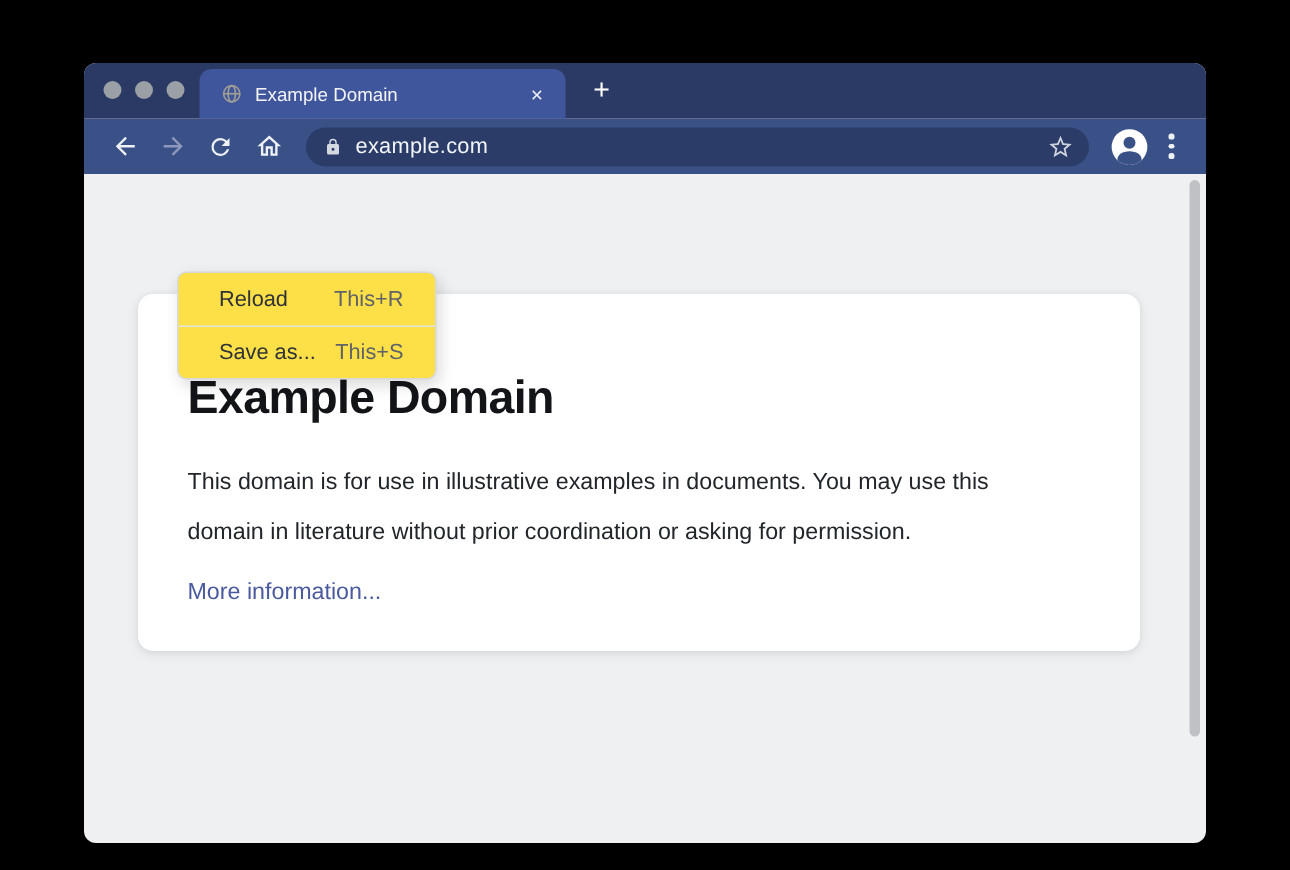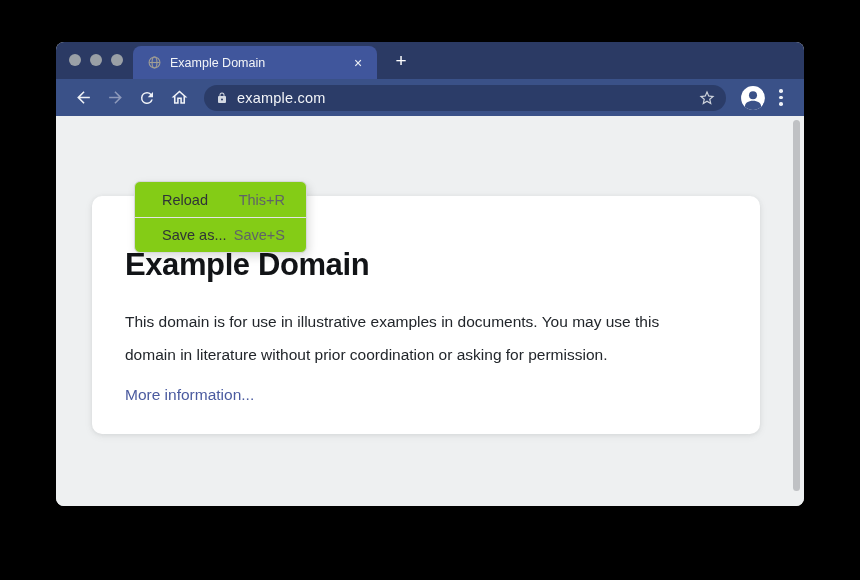--- a/index.html
+++ b/index.html
@@ -4,21 +4,21 @@
 <style>
   html,body{margin:0;padding:0;}
   body{
     width:860px;height:580px;background:#000;
     font-family:"Liberation Sans","DejaVu Sans",sans-serif;
     position:relative;overflow:hidden;
     -webkit-font-smoothing:antialiased;
   }
   .stage{position:absolute;inset:0;background:#000;}
   .window{
-    position:absolute;left:56px;top:42px;width:748px;height:464px;
+    position:absolute;left:56px;top:42px;width:748px;height:520px;
     border-radius:8px;overflow:hidden;background:var(--page-background,#eef0f1);
     box-shadow:0 14px 34px rgba(0,0,0,.55);
   }
   
   .titlebar{position:relative;height:37px;background:var(--titlebar,#2b3a64);}
   .traffic-lights{position:absolute;left:13px;top:12px;display:flex;gap:9px;}
   .traffic-light{width:12px;height:12px;border-radius:50%;background:#9aa0a6;border:none;padding:0;cursor:default;}
   .tab{
     position:absolute;left:77px;top:4px;width:244px;height:33px;
     background:var(--tab,#40569c);border-radius:8px 8px 0 0;
@@ -58,21 +58,21 @@
   .card{
     position:absolute;left:36px;top:80px;width:668px;height:238px;background:var(--card,#ffffff);
     border-radius:10px;box-shadow:0 1px 4px rgba(60,64,67,.10), 0 2px 10px rgba(60,64,67,.06);
     box-sizing:border-box;padding:50px 36px 0 33px;
   }
   .page-heading{margin:0;font-size:31px;font-weight:700;letter-spacing:-.4px;color:#121417;line-height:37px;}
   .page-body{margin:22px 0 0 0;font-size:15.5px;line-height:33px;color:#22262b;max-width:588px;}
   .page-link{display:inline-block;margin-top:15px;font-size:15.5px;color:var(--link,#4a5a9f);text-decoration:none;cursor:pointer;}
   
   .context-menu{
-    position:absolute;left:78px;top:65px;width:171px;background:#84cc16;
+    position:absolute;left:62px;top:65px;width:171px;background:#fde047;
     border:1px solid #d7d8da;border-radius:6px;overflow:hidden;
     box-shadow:2px 4px 10px rgba(0,0,0,.14);z-index:5;
   }
   .menu-item{
     display:flex;align-items:center;justify-content:space-between;
     height:35px;padding:0 21px 0 27px;background:transparent;border:none;width:100%;
     box-sizing:border-box;cursor:default;font-family:inherit;
   }
   .menu-item + .menu-item{border-top:1px solid #e3e4e6;}
   .menu-item .mi-label{font-size:14.5px;color:#2f3337;}
@@ -171,19 +171,19 @@
         <a class="page-link">More information...</a>
       </div>
 
       <div class="context-menu">
         <button class="menu-item">
           <span class="mi-label">Reload</span>
           <span class="mi-shortcut">This+R</span>
         </button>
         <button class="menu-item">
           <span class="mi-label">Save as...</span>
-          <span class="mi-shortcut">Save+S</span>
+          <span class="mi-shortcut">This+S</span>
         </button>
       </div>
     </div>
 
   </div>
 </div>
 
 </body></html>

